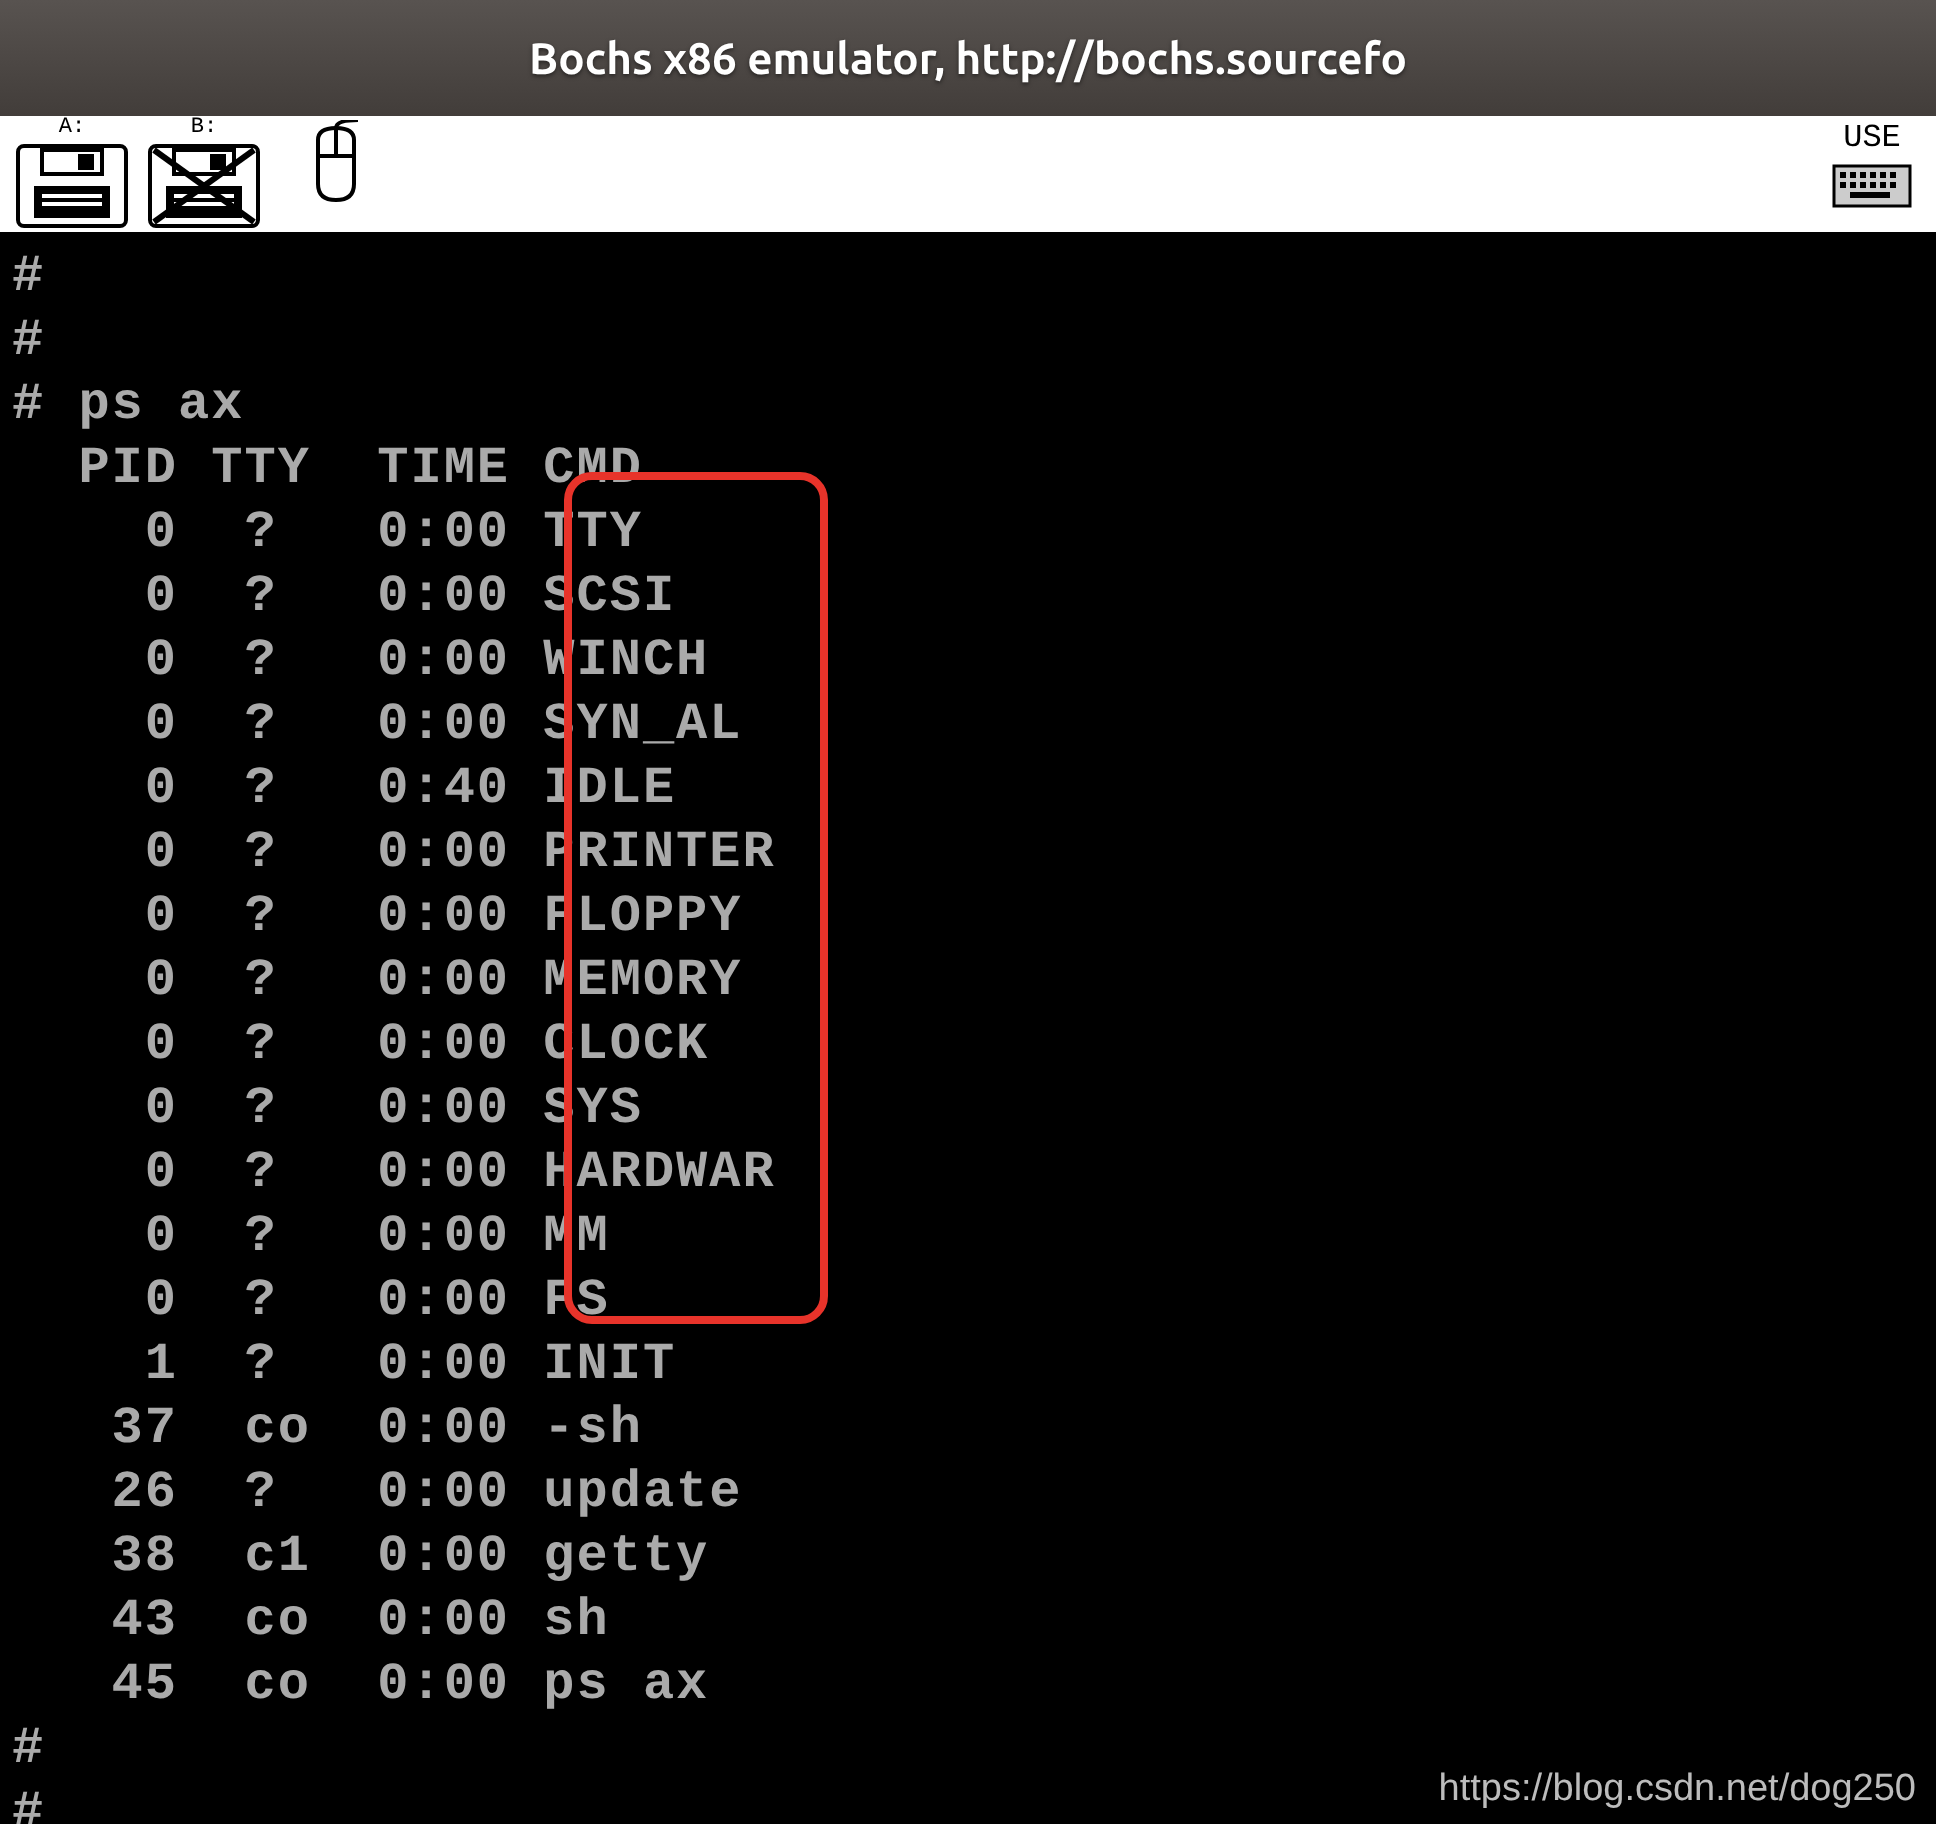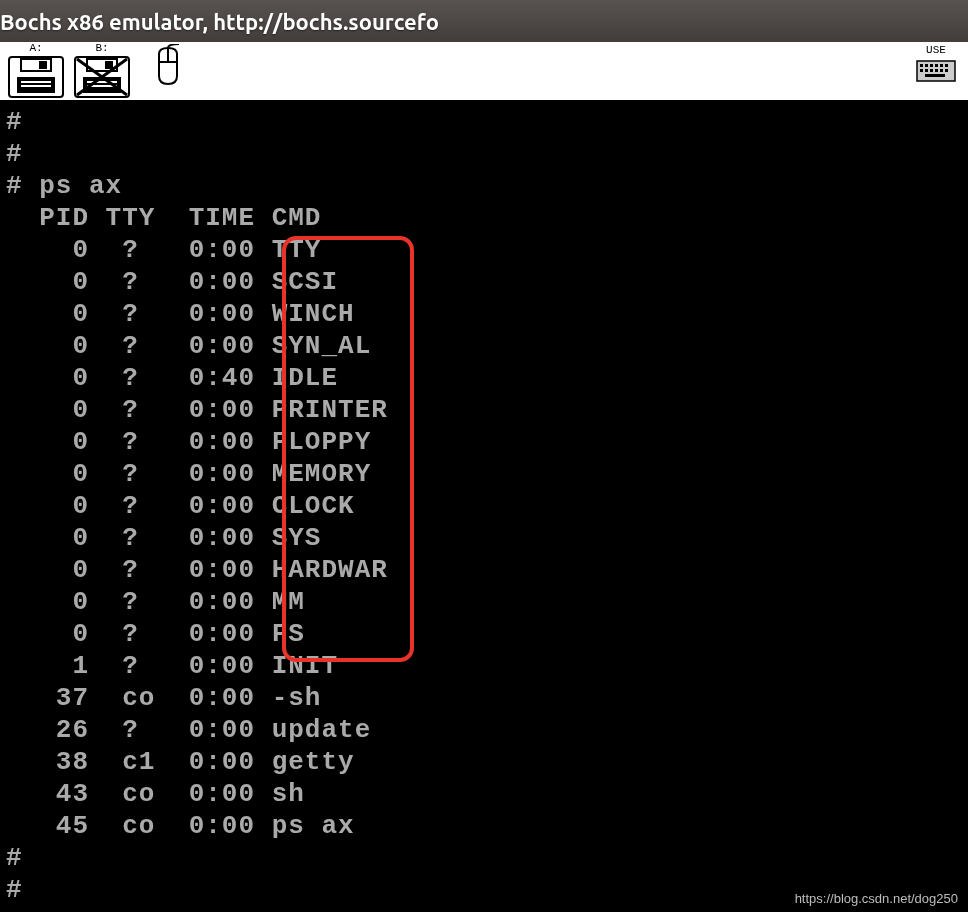--- a/index.html
+++ b/index.html
@@ -5,28 +5,29 @@
   * { margin: 0; padding: 0; box-sizing: border-box; }
   body {
     width: 968px;
     height: 912px;
     background: #000;
     font-family: "Courier New", monospace;
     overflow: hidden;
     position: relative;
   }
   .titlebar {
-    height: 42px;
+    height: 58px;
     background: linear-gradient(to bottom, #585350 0%, #4d4845 50%, #423d3a 100%);
     color: #fff;
     font-family: "Ubuntu", "Arial", sans-serif;
     font-size: 22px;
     font-weight: bold;
     display: flex;
     align-items: center;
+    justify-content: center;
     text-shadow: 0 1px 2px rgba(0,0,0,0.5);
   }
   .toolbar {
     height: 60px;
     background: #fff;
     border-bottom: 2px solid #000;
     display: flex;
     align-items: center;
     padding: 0 4px;
     position: relative;
@@ -53,21 +54,21 @@
   }
   .usb-area {
     position: absolute;
     right: 6px;
     top: 2px;
     width: 52px;
     text-align: center;
   }
   .usb-label {
     font-family: "Courier New", monospace;
-    font-size: 11px;
+    font-size: 16px;
     color: #000;
     text-align: center;
   }
   .usb-icon {
     width: 40px;
     height: 22px;
     margin-top: 4px;
   }
   .terminal {
     background: #000;
@@ -85,21 +86,21 @@
     border: 4px solid #e8332a;
     border-radius: 14px;
     pointer-events: none;
   }
   .watermark {
     position: absolute;
     right: 10px;
     bottom: 6px;
     color: #ddd;
     font-family: Arial, sans-serif;
-    font-size: 13px;
+    font-size: 19px;
     opacity: 0.85;
   }
 </style>
 </head>
 <body>
 
 <div class="titlebar">
   <span>Bochs x86 emulator, http://bochs.sourcefo</span>
 </div>
 

